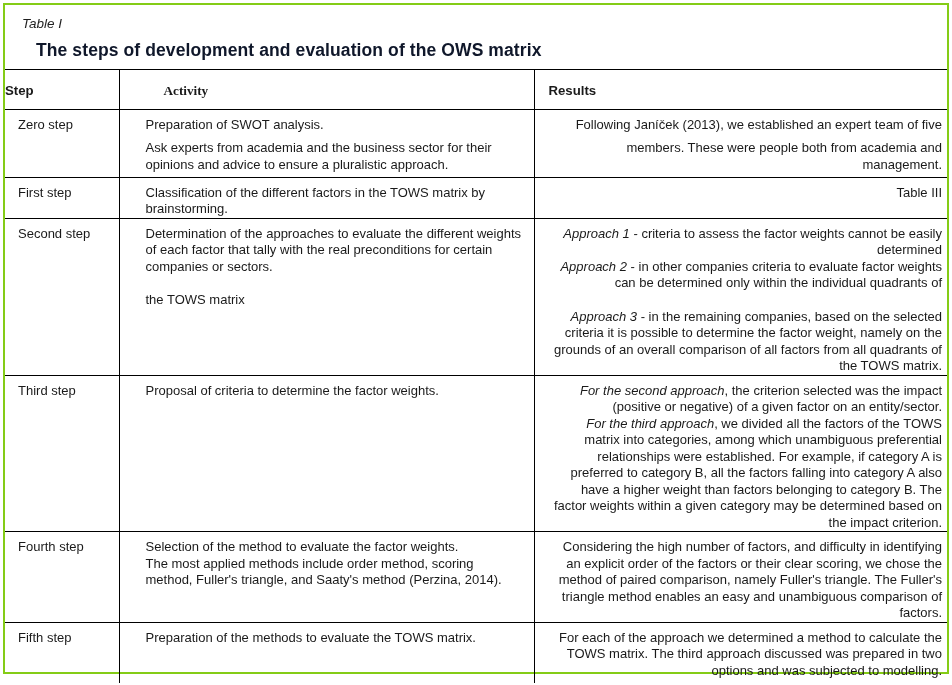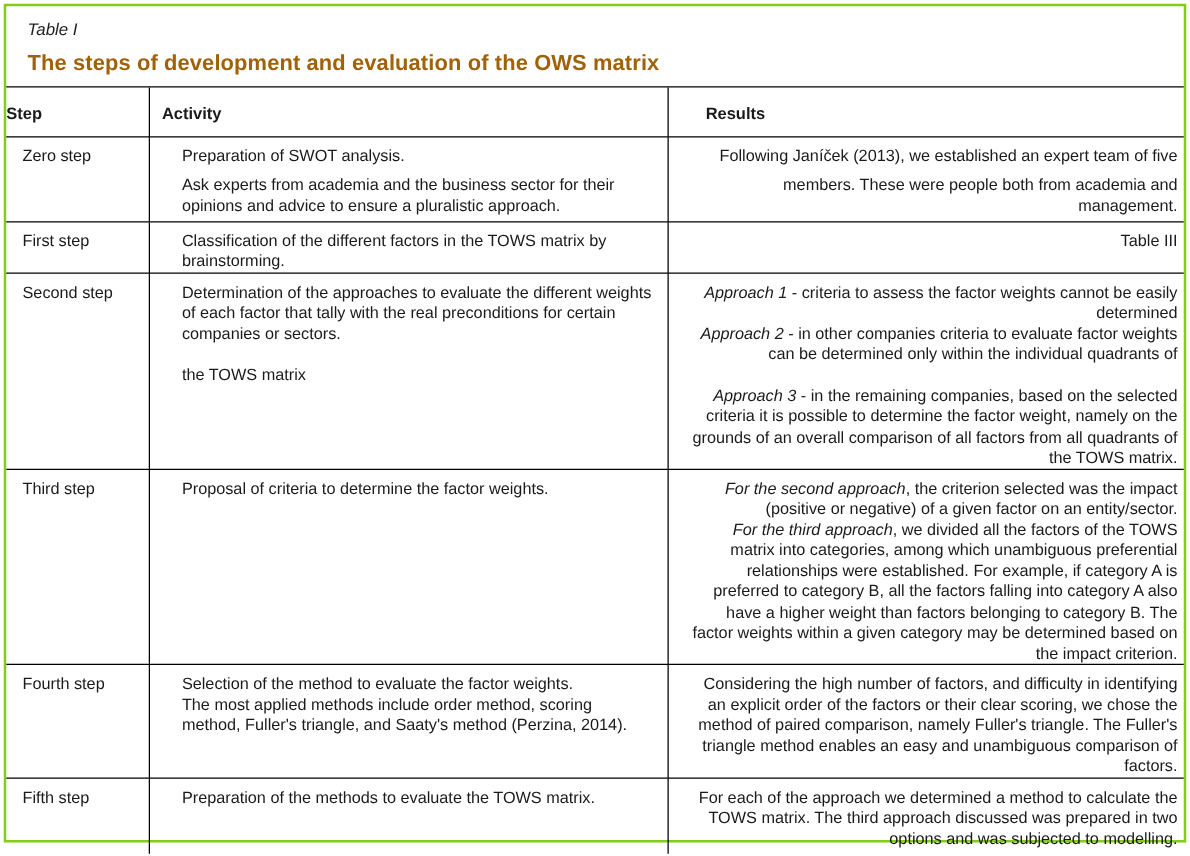--- a/index.html
+++ b/index.html
@@ -23,21 +23,22 @@
   .table-label {
     font-style:italic;
     font-size:13.5px;
     color:#1f1f1f;
   }
   .table-heading {
     font-size:17.5px;
     font-weight:bold;
     margin-top:9px;
     letter-spacing:0.1px;
-    color:#a16207;
+    color:#0f172a;
+    margin-left:14px;
   }
   table.steps {
     width:100%;
     border-collapse:collapse;
     border-style:hidden; 
     table-layout:fixed;
   }
   col.c-step { width:114px; }
   col.c-activity { width:415px; }
   th, td {
@@ -47,22 +48,22 @@
     font-size:13px;
     line-height:16.5px;
   }
   th {
     font-weight:bold;
     height:39px;
     padding-top:13px;
     font-size:13.2px;
   }
   th.h-step  { }
-  th.h-activity { padding-left:10px; }
-  th.h-results  { padding-left:30px; }
+  th.h-activity { padding-left:44px;font-family:Liberation Serif, serif; }
+  th.h-results  { padding-left:14px; }
   td.step-cell    { padding:7px 4px 0 13px; }
   td.activity-cell{ padding:7px 10px 0 26px; }
   td.results-cell { padding:7px 5px 0 14px;text-align:right; }
   .para { margin:0; }
   .para.gap-small { margin-top:7px; }
   .para.gap-line  { margin-top:17px; }
   .para i { font-style:italic; }
 </style>
 </head>
 <body>

